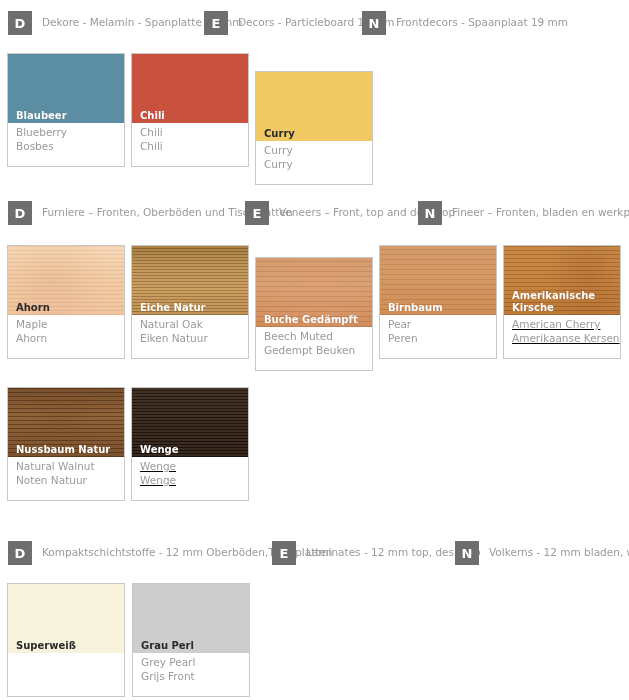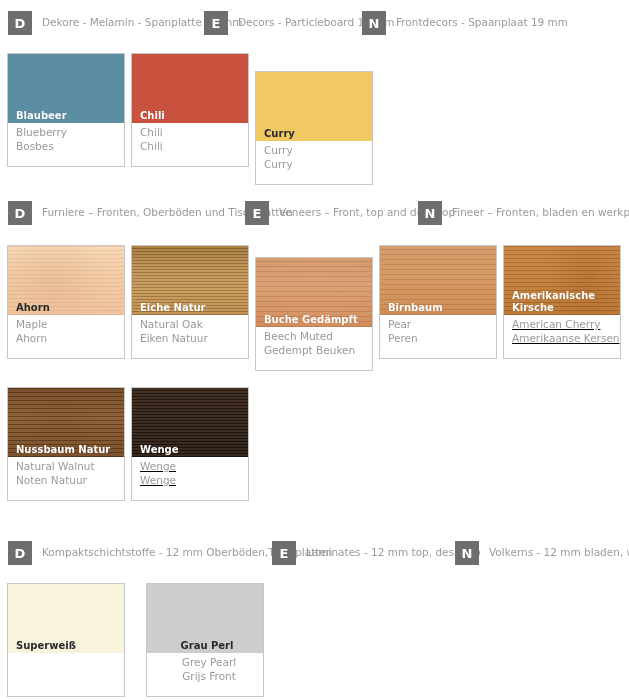--- a/index.html
+++ b/index.html
@@ -245,21 +245,21 @@
         <div class="badge">N</div>
         <div class="legend-text">Volkerns - 12 mm bladen, werkpleken</div>
       </div>
     </div>
     <div class="swatch" style="left: 7px; top: 583px;">
       <div class="chip">
         <div class="chip-grain" style="background:#f7f3dc;"></div>
         <div class="name-de dark">Superweiß</div>
       </div>
     </div>
-    <div class="swatch" style="left: 146px; top: 583px; text-align: center;">
+    <div class="swatch" style="left: 132px; top: 583px;">
       <div class="chip">
         <div class="chip-grain" style="background:#cdcdcd;"></div>
         <div class="name-de dark">Grau Perl</div>
       </div>
       <div class="trans">
         <div>Grey Pearl</div>
         <div>Grijs Front</div>
       </div>
     </div>
   </div>

